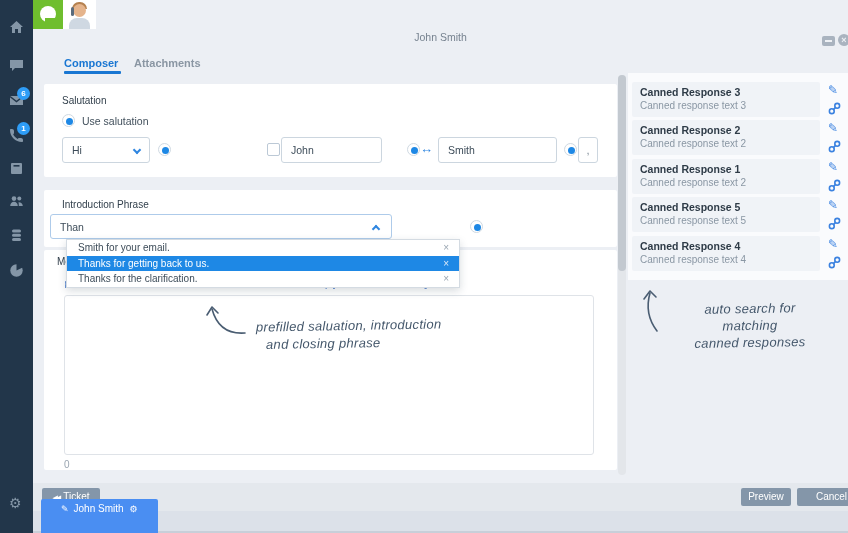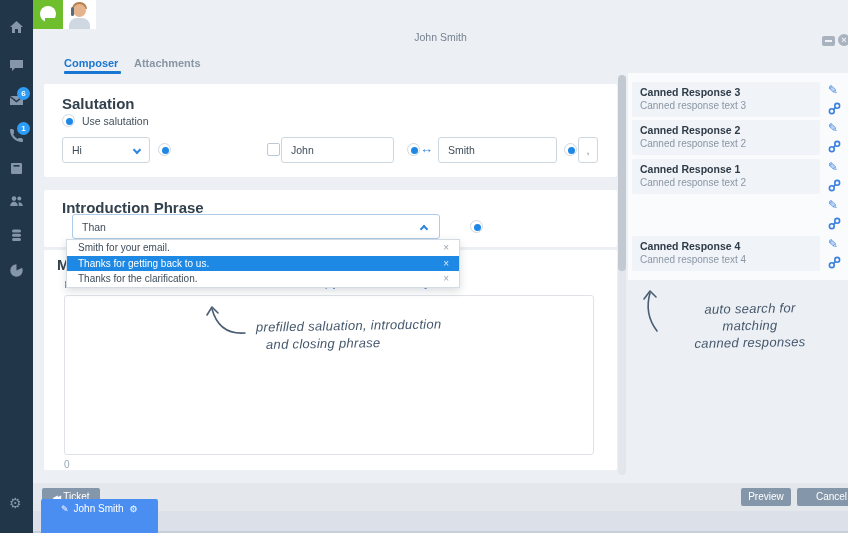--- a/index.html
+++ b/index.html
@@ -42,21 +42,21 @@
   .win-close { left:838px; top:34px; width:12px; height:12px; background:#a9b3bf; border-radius:50%; color:#eef1f5; font-size:9px; line-height:12px; text-align:center; font-weight:bold; }
 
   
   .tab { top:57px; font-size:11px; font-weight:bold; }
   .tab-active { color:#1976d2; }
   .tab-underline { left:64px; top:71px; width:57px; height:3px; background:#1976d2; border-radius:1px; }
   .tab-idle { color:#8a96a3; }
 
   
   .card { left:44px; width:573px; background:#fff; border-radius:2px; }
-  .h-label { font-size:15px; font-weight:bold; color:#33414d; }
+  .h-label { font-size:10px; font-weight:normal; color:#33414d; }
 
   
   .radio { width:13px; height:13px; border:1px solid #cfd9e2; border-radius:50%; background:#fff; }
   .radio.on::after { content:""; position:absolute; left:3px; top:3px; width:7px; height:7px; border-radius:50%; background:#1e88e5; }
   .checkbox { width:13px; height:13px; border:1px solid #bcc9d6; border-radius:2px; background:#fff; }
   .field { height:26px; background:#fff; border:1px solid #ccd6df; border-radius:3px; font-size:10.5px; line-height:24px; padding-left:9px; color:#3d4c59; }
   .field.disabled { color:#b3bfca; }
   .chev { position:absolute; width:6px; height:6px; border-right:2px solid #2f86e0; border-bottom:2px solid #2f86e0; }
   .chev.down { transform:rotate(45deg); }
   .chev.up { transform:rotate(-135deg); }
@@ -188,30 +188,30 @@
   <div class="abs h-label" style="left:62px;top:95px">Salutation</div>
   <div class="abs radio on" style="left:62px;top:114px"></div>
   <div class="abs" style="left:82px;top:115px;font-size:10.5px;color:#42505c">Use salutation</div>
 
   <div class="abs field" style="left:62px;top:137px;width:88px">
     <span>Hi</span>
     <span class="chev down" style="right:9px;top:9px"></span>
   </div>
   <div class="abs radio on" style="left:158px;top:143px"></div>
   <div class="abs checkbox" style="left:267px;top:143px"></div>
-  <div class="abs field" style="left:281px;top:137px;width:113px">John</div>
+  <div class="abs field" style="left:281px;top:137px;width:101px">John</div>
   <div class="abs radio on" style="left:407px;top:143px"></div>
   <div class="abs swap" style="left:420px;top:141px">↔</div>
   <div class="abs field" style="left:438px;top:137px;width:119px">Smith</div>
   <div class="abs radio on" style="left:564px;top:143px"></div>
   <div class="abs comma-box" style="left:578px;top:137px">,</div>
 
   <div class="abs card" style="top:190px;height:57px"></div>
   <div class="abs h-label" style="left:62px;top:199px">Introduction Phrase</div>
-  <div class="abs field" style="left:72px;top:214px;width:368px;height:25px;border-color:#aecbea">
+  <div class="abs field" style="left:50px;top:214px;width:342px;height:25px;border-color:#aecbea">
     <span>Than</span>
     <span class="chev up" style="right:12px;top:11px"></span>
   </div>
   <div class="abs radio on" style="left:470px;top:220px"></div>
 
   <div class="abs card" style="top:250px;height:220px"></div>
   <div class="abs h-label" style="left:57px;top:256px">Message</div>
 
   <div class="abs toolbar">
     <span class="tb-item"><span class="g">▤</span><span>Load</span></span>
@@ -284,20 +284,24 @@
   </div>
   <div class="cr-pencil" style="top:161px">✎</div>
   <div class="cr-link" style="top:178px"><svg width="13" height="13">
         <g stroke="#3b82e0" stroke-width="1.6" fill="none">
           <circle cx="3.8" cy="9.2" r="2.4"></circle>
           <circle cx="9.2" cy="3.8" r="2.4"></circle>
           <path d="M5.4 7.6 L7.6 5.4"></path>
         </g>
       </svg></div>
 
+  <div class="cr-card" style="top:197px">
+    <div class="cr-title">Canned Response 5</div>
+    <div class="cr-sub">Canned response text 5</div>
+  </div>
   <div class="cr-pencil" style="top:199px">✎</div>
   <div class="cr-link" style="top:216px"><svg width="13" height="13">
         <g stroke="#3b82e0" stroke-width="1.6" fill="none">
           <circle cx="3.8" cy="9.2" r="2.4"></circle>
           <circle cx="9.2" cy="3.8" r="2.4"></circle>
           <path d="M5.4 7.6 L7.6 5.4"></path>
         </g>
       </svg></div>
 
   <div class="cr-card" style="top:236px">

